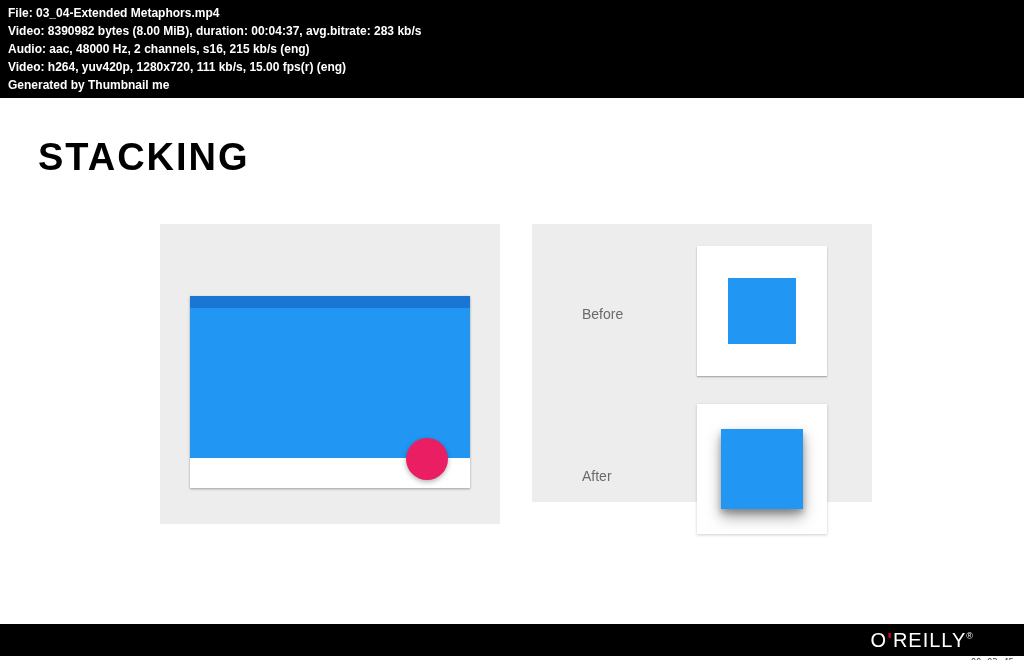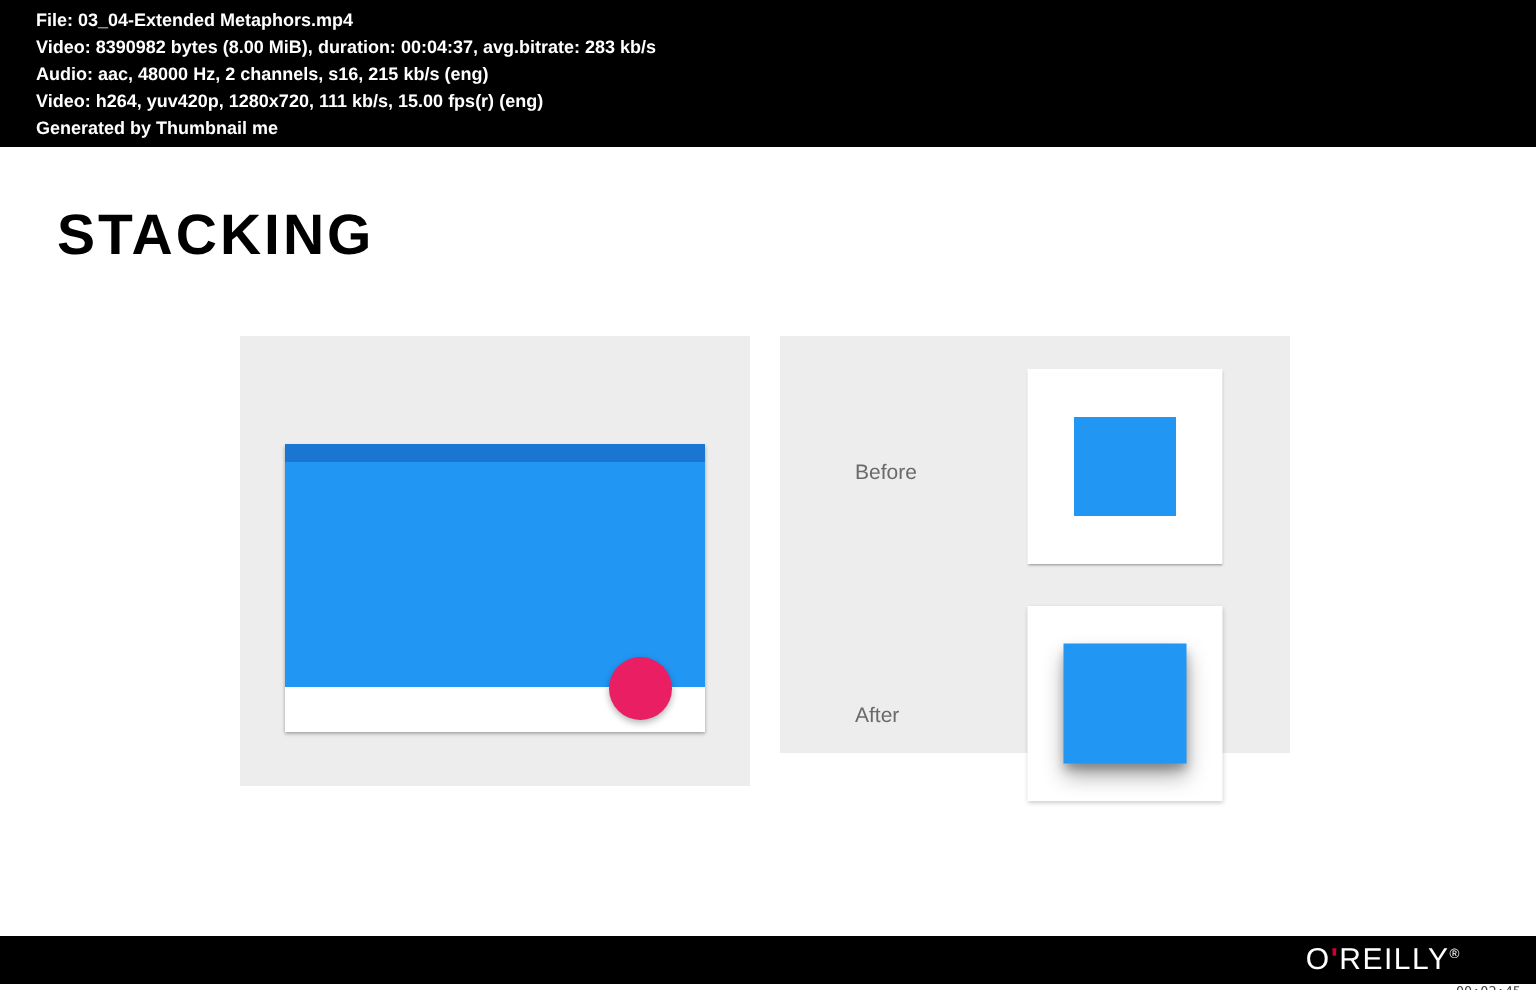--- a/index.html
+++ b/index.html
@@ -11,21 +11,20 @@
       overflow: hidden;
       position: relative;
     }
     .header {
       background: #000;
       color: #fff;
       padding: 4px 8px;
       font-size: 12px;
       line-height: 1.5;
       font-weight: bold;
-      margin-left: 16px;
     }
     .header .line { white-space: nowrap; }
     .slide {
       background: #fff;
       width: 1024px;
       height: 570px;
       position: relative;
     }
     .title {
       position: absolute;
@@ -42,21 +41,21 @@
       position: absolute;
     }
     .panel-left {
       top: 126px;
       left: 160px;
       width: 340px;
       height: 300px;
     }
     .panel-right {
       top: 126px;
-      left: 520px;
+      left: 532px;
       width: 340px;
       height: 278px;
     }
     .mock-card {
       position: absolute;
       top: 72px;
       left: 30px;
       width: 280px;
       height: 192px;
       background: #fff;

